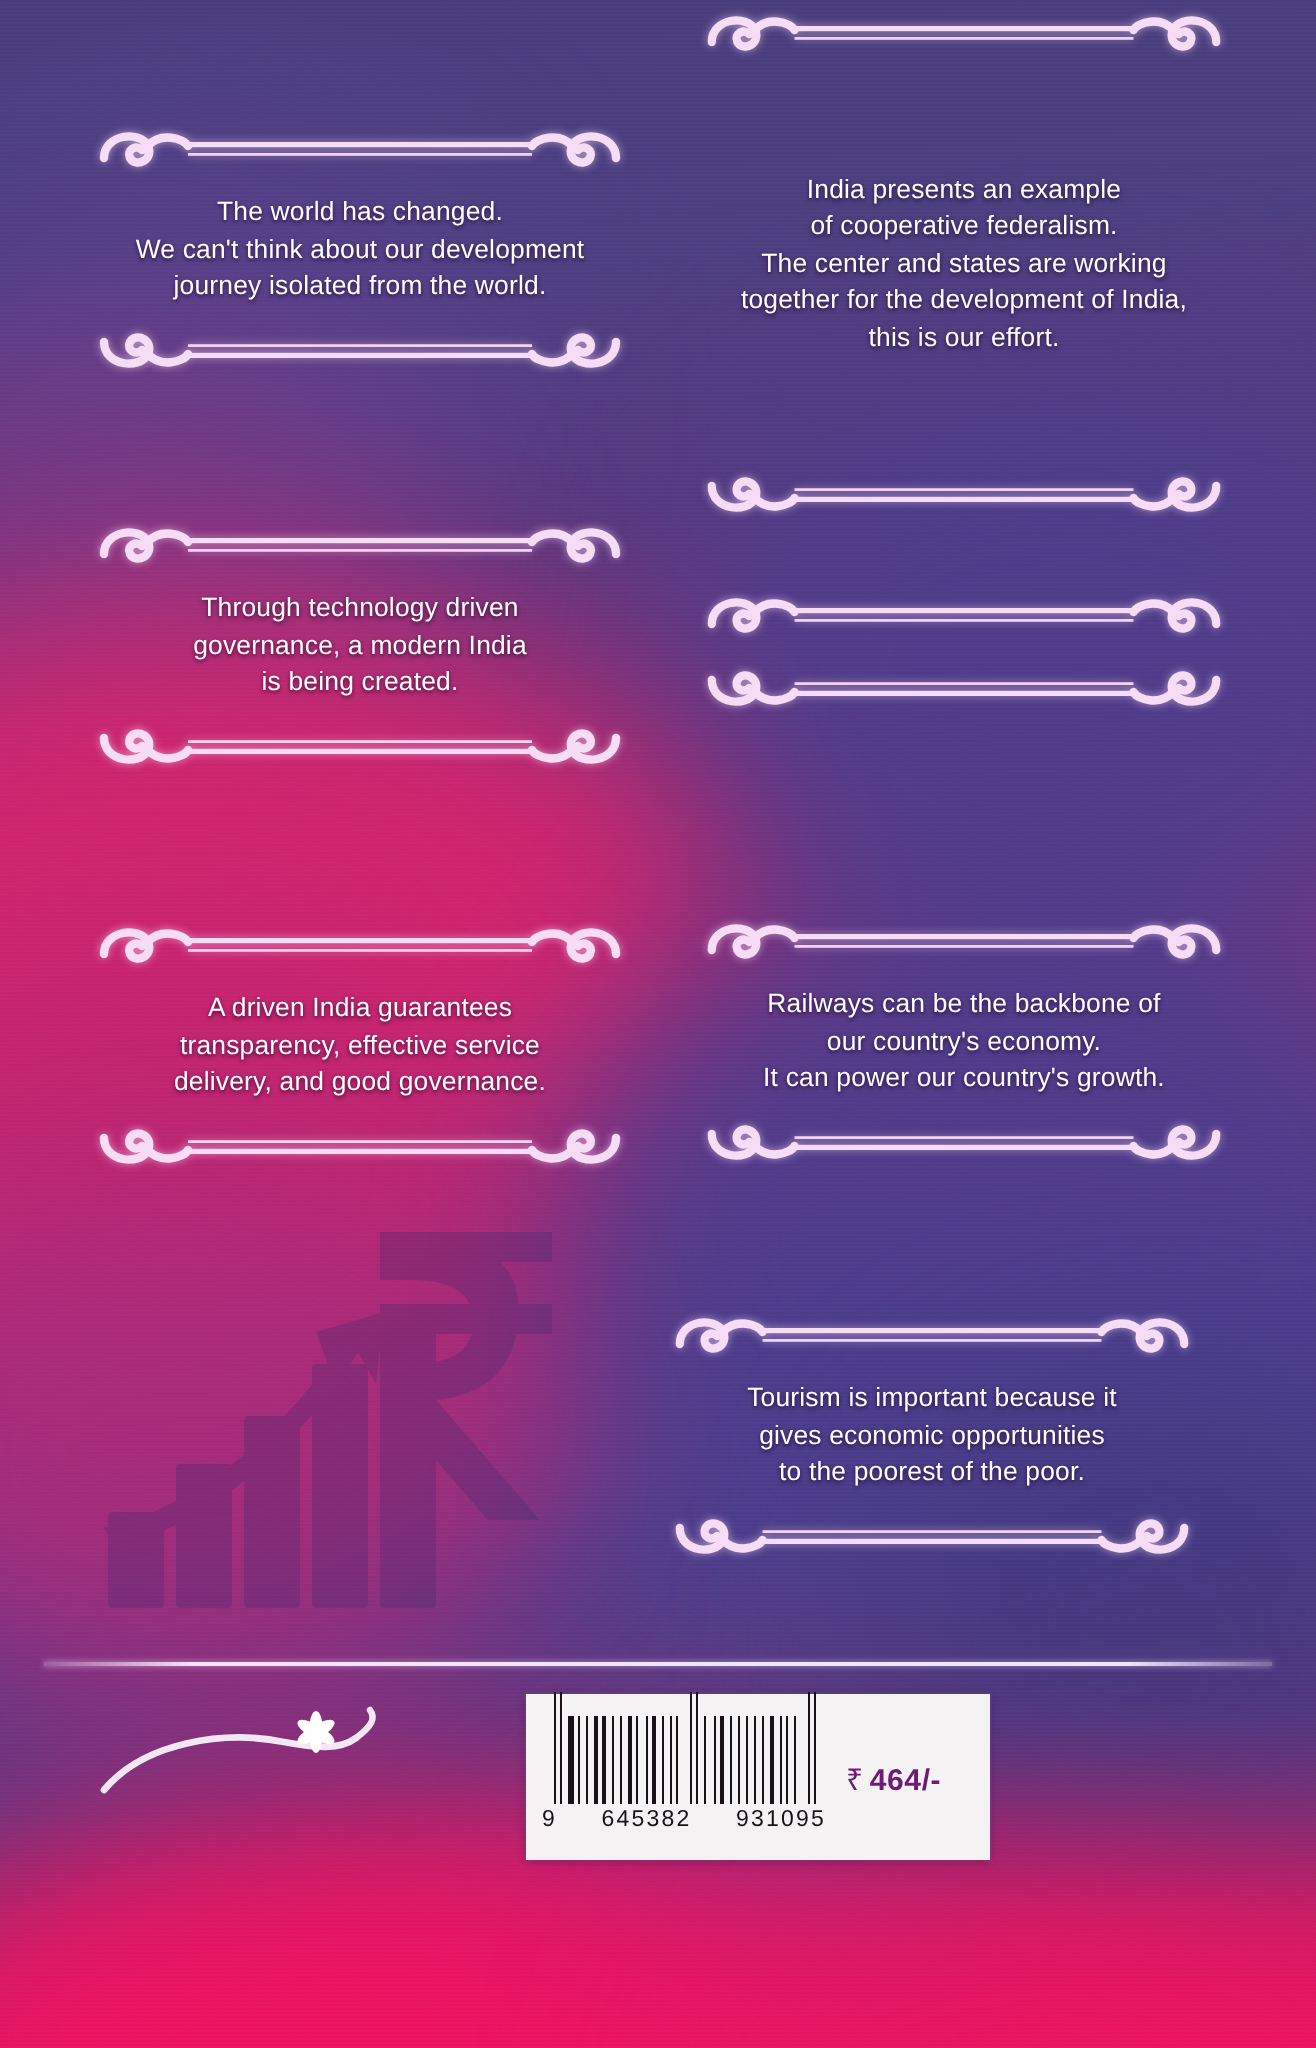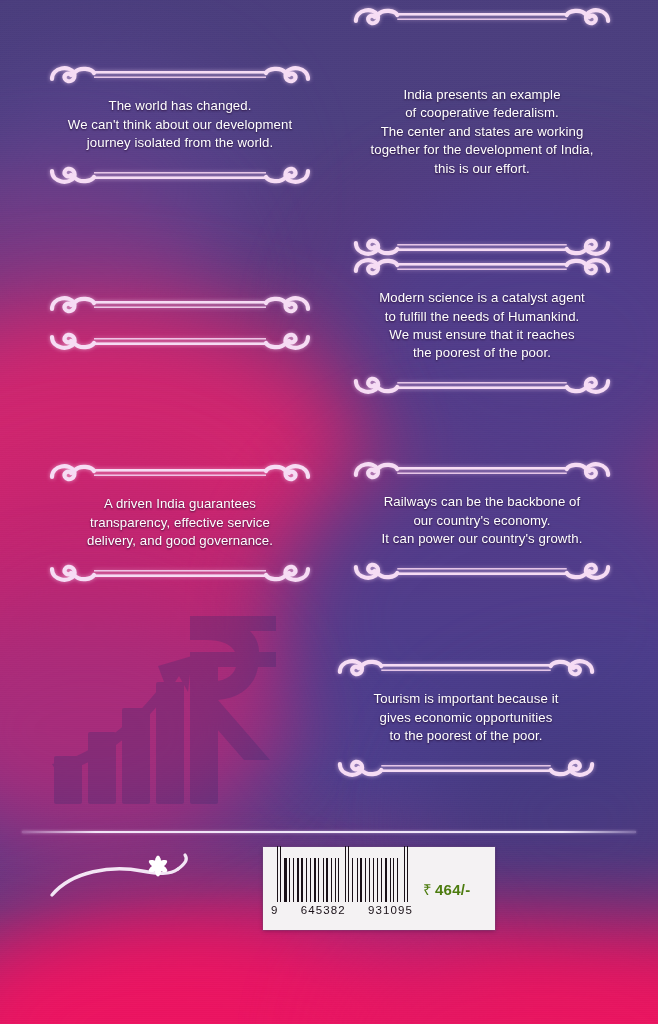--- a/index.html
+++ b/index.html
@@ -103,21 +103,21 @@
   .bars{position:absolute;left:14px;top:11px;width:132px;height:44px;display:flex;align-items:flex-end;}
   .bars i{display:block;background:#1a1118;height:100%;margin-right:1px;}
   .bars i.tall{height:56px;}
   .barcode-digits{
     position:absolute;left:6px;top:57px;width:146px;
     color:#1a1118;font-size:11.5px;letter-spacing:1.1px;
     font-family:"Liberation Sans", sans-serif;
     display:flex;justify-content:space-between;padding:0 2px;box-sizing:border-box;
   }
   .price{
-    color:#4d7c0f;font-size:15px;font-weight:bold;letter-spacing:.3px;
+    color:#701a75;font-size:15px;font-weight:bold;letter-spacing:.3px;
     margin-left:8px;
   }
   .price .rs{font-weight:normal;margin-right:3px;}
 </style>
 </head>
 <body>
 
 <div id="cover">
 
   <div class="bg bg-base"></div>
@@ -206,20 +206,23 @@
     <div class="rule-wrap rule-top">
       <svg viewBox="0 0 272 34" preserveAspectRatio="none" aria-hidden="true">
         <path d="M8 20 C8 8 26 6 30 14 C33 21 24 25 21 20 C19 16 24 13 27 16" fill="none" stroke="#f6dcf4" stroke-width="4.2" stroke-linecap="round"></path>
         <path d="M30 14 C36 7 48 10 50 14" fill="none" stroke="#f6dcf4" stroke-width="4.2" stroke-linecap="round"></path>
         <rect x="50" y="12" width="172" height="2.6" fill="#f6dcf4"></rect>
         <rect x="50" y="17.5" width="172" height="1.4" fill="#f3d2f0"></rect>
         <path d="M264 20 C264 8 246 6 242 14 C239 21 248 25 251 20 C253 16 248 13 245 16" fill="none" stroke="#f6dcf4" stroke-width="4.2" stroke-linecap="round"></path>
         <path d="M242 14 C236 7 224 10 222 14" fill="none" stroke="#f6dcf4" stroke-width="4.2" stroke-linecap="round"></path>
       </svg>
     </div>
+    <div class="quote-text">Through technology driven
+governance, a modern India
+is being created.</div>
     <div class="rule-wrap rule-bottom">
       <svg viewBox="0 0 272 34" preserveAspectRatio="none" aria-hidden="true">
         <path d="M8 20 C8 8 26 6 30 14 C33 21 24 25 21 20 C19 16 24 13 27 16" fill="none" stroke="#f6dcf4" stroke-width="4.2" stroke-linecap="round"></path>
         <path d="M30 14 C36 7 48 10 50 14" fill="none" stroke="#f6dcf4" stroke-width="4.2" stroke-linecap="round"></path>
         <rect x="50" y="12" width="172" height="2.6" fill="#f6dcf4"></rect>
         <rect x="50" y="17.5" width="172" height="1.4" fill="#f3d2f0"></rect>
         <path d="M264 20 C264 8 246 6 242 14 C239 21 248 25 251 20 C253 16 248 13 245 16" fill="none" stroke="#f6dcf4" stroke-width="4.2" stroke-linecap="round"></path>
         <path d="M242 14 C236 7 224 10 222 14" fill="none" stroke="#f6dcf4" stroke-width="4.2" stroke-linecap="round"></path>
       </svg>
     </div>
@@ -229,24 +232,20 @@
     <div class="rule-wrap rule-top">
       <svg viewBox="0 0 272 34" preserveAspectRatio="none" aria-hidden="true">
         <path d="M8 20 C8 8 26 6 30 14 C33 21 24 25 21 20 C19 16 24 13 27 16" fill="none" stroke="#f6dcf4" stroke-width="4.2" stroke-linecap="round"></path>
         <path d="M30 14 C36 7 48 10 50 14" fill="none" stroke="#f6dcf4" stroke-width="4.2" stroke-linecap="round"></path>
         <rect x="50" y="12" width="172" height="2.6" fill="#f6dcf4"></rect>
         <rect x="50" y="17.5" width="172" height="1.4" fill="#f3d2f0"></rect>
         <path d="M264 20 C264 8 246 6 242 14 C239 21 248 25 251 20 C253 16 248 13 245 16" fill="none" stroke="#f6dcf4" stroke-width="4.2" stroke-linecap="round"></path>
         <path d="M242 14 C236 7 224 10 222 14" fill="none" stroke="#f6dcf4" stroke-width="4.2" stroke-linecap="round"></path>
       </svg>
     </div>
-    <div class="quote-text">Modern science is a catalyst agent
-to fulfill the needs of Humankind.
-We must ensure that it reaches
-the poorest of the poor.</div>
     <div class="rule-wrap rule-bottom">
       <svg viewBox="0 0 272 34" preserveAspectRatio="none" aria-hidden="true">
         <path d="M8 20 C8 8 26 6 30 14 C33 21 24 25 21 20 C19 16 24 13 27 16" fill="none" stroke="#f6dcf4" stroke-width="4.2" stroke-linecap="round"></path>
         <path d="M30 14 C36 7 48 10 50 14" fill="none" stroke="#f6dcf4" stroke-width="4.2" stroke-linecap="round"></path>
         <rect x="50" y="12" width="172" height="2.6" fill="#f6dcf4"></rect>
         <rect x="50" y="17.5" width="172" height="1.4" fill="#f3d2f0"></rect>
         <path d="M264 20 C264 8 246 6 242 14 C239 21 248 25 251 20 C253 16 248 13 245 16" fill="none" stroke="#f6dcf4" stroke-width="4.2" stroke-linecap="round"></path>
         <path d="M242 14 C236 7 224 10 222 14" fill="none" stroke="#f6dcf4" stroke-width="4.2" stroke-linecap="round"></path>
       </svg>
     </div>

